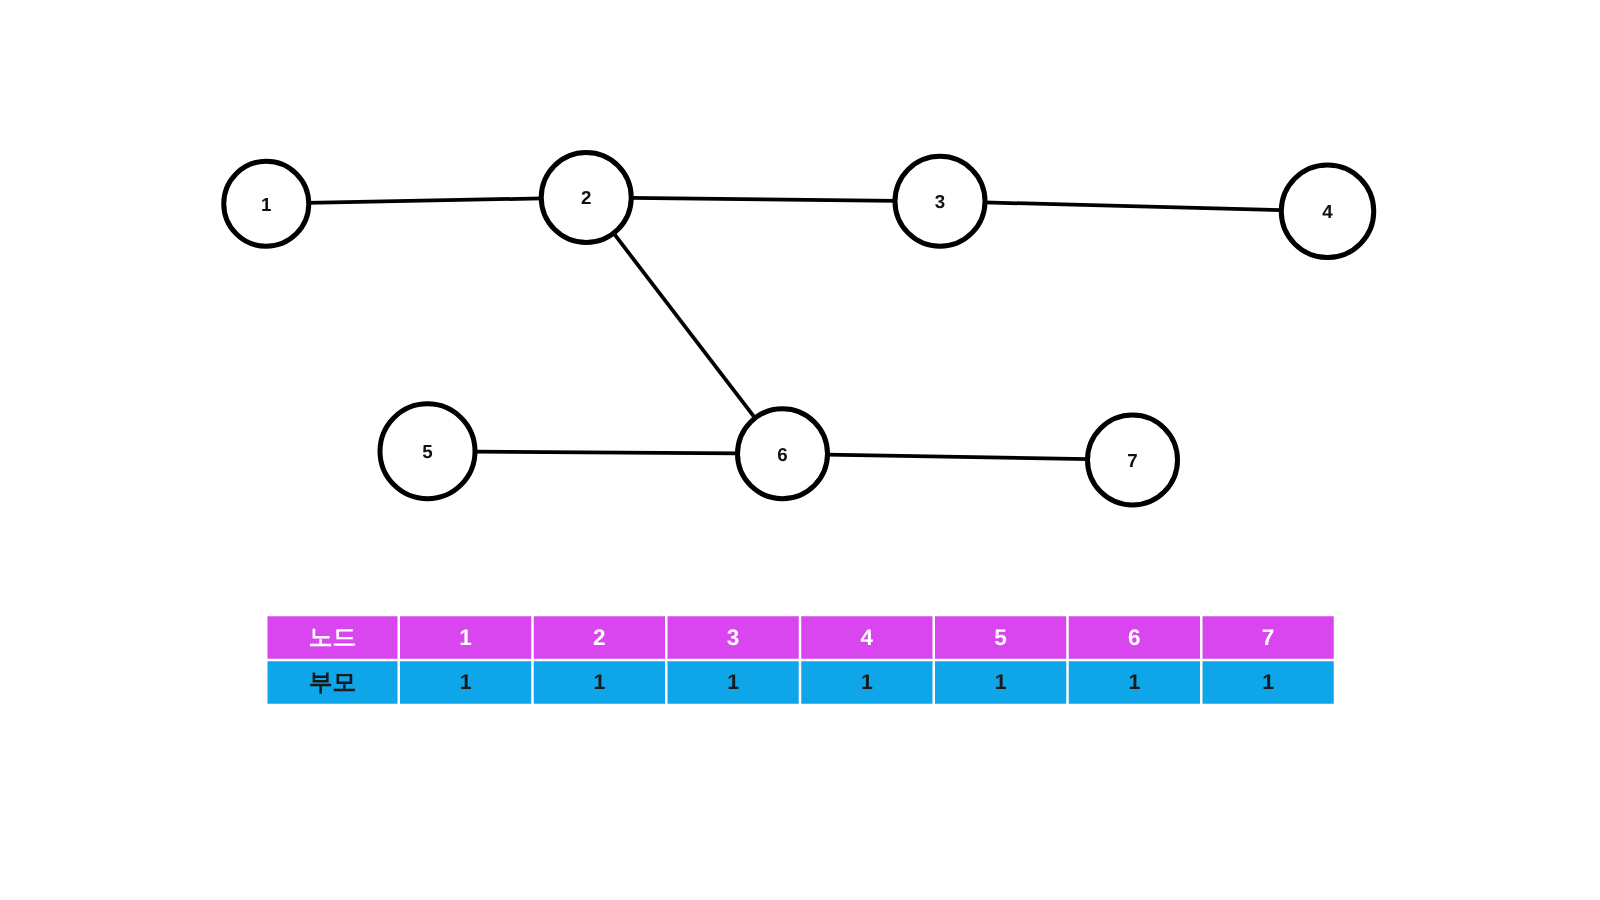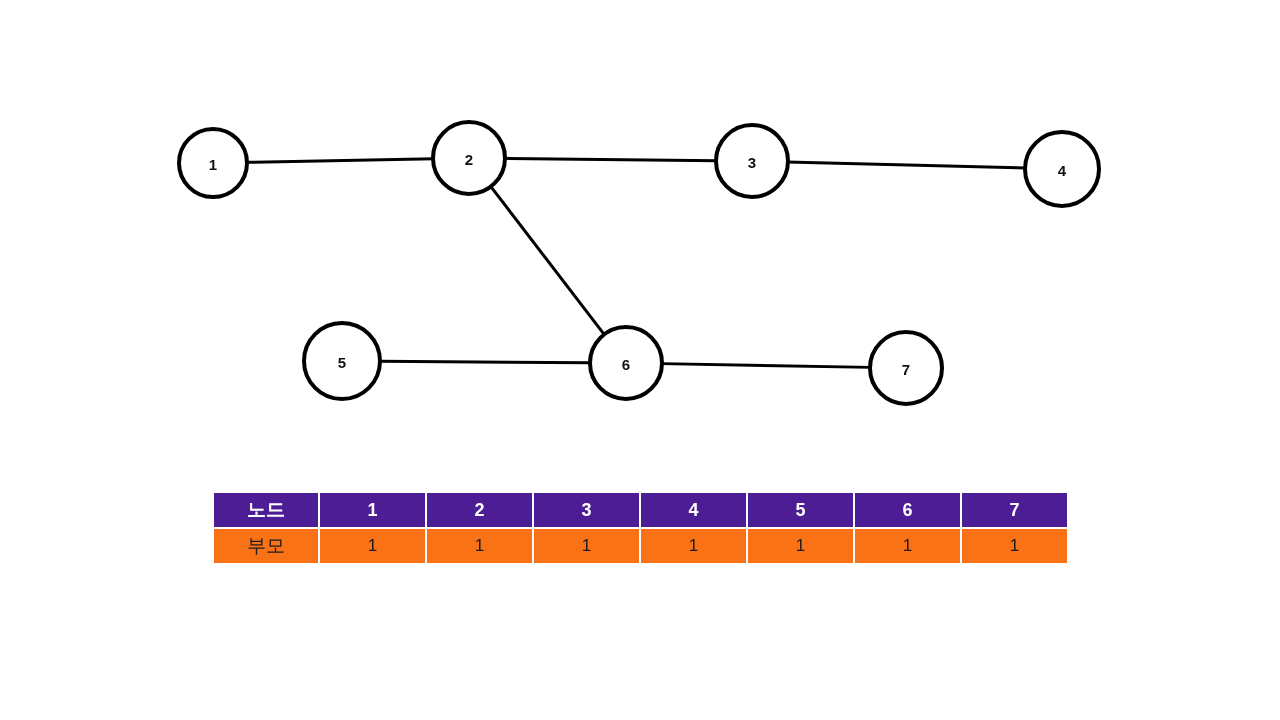--- a/index.html
+++ b/index.html
@@ -62,33 +62,34 @@
   table.parent-table th,
   table.parent-table td {
     height: 34px;
     padding: 0;
     text-align: center;
     vertical-align: middle;
     font-size: 17px;
     font-weight: normal;
   }
   table.parent-table thead th {
-    background: #4c1d95;
+    background: #d946ef;
     color: #ffffff;
     font-weight: bold;
     font-size: 18px;
     text-align: center;
   }
   table.parent-table thead th.row-head-cell {
     font-size: 19px;
   }
   table.parent-table tbody td {
-    background: #f97316;
+    background: #0ea5e9;
     color: #1a1a1a;
     font-size: 17px;
+    font-weight: bold;
   }
   table.parent-table tbody td.row-head-cell {
     font-size: 19px;
     color: #1a1a1a;
   }
 </style>
 </head>
 <body>
 
 <svg id="graph-canvas" viewBox="0 0 1280 470" xmlns="http://www.w3.org/2000/svg">

